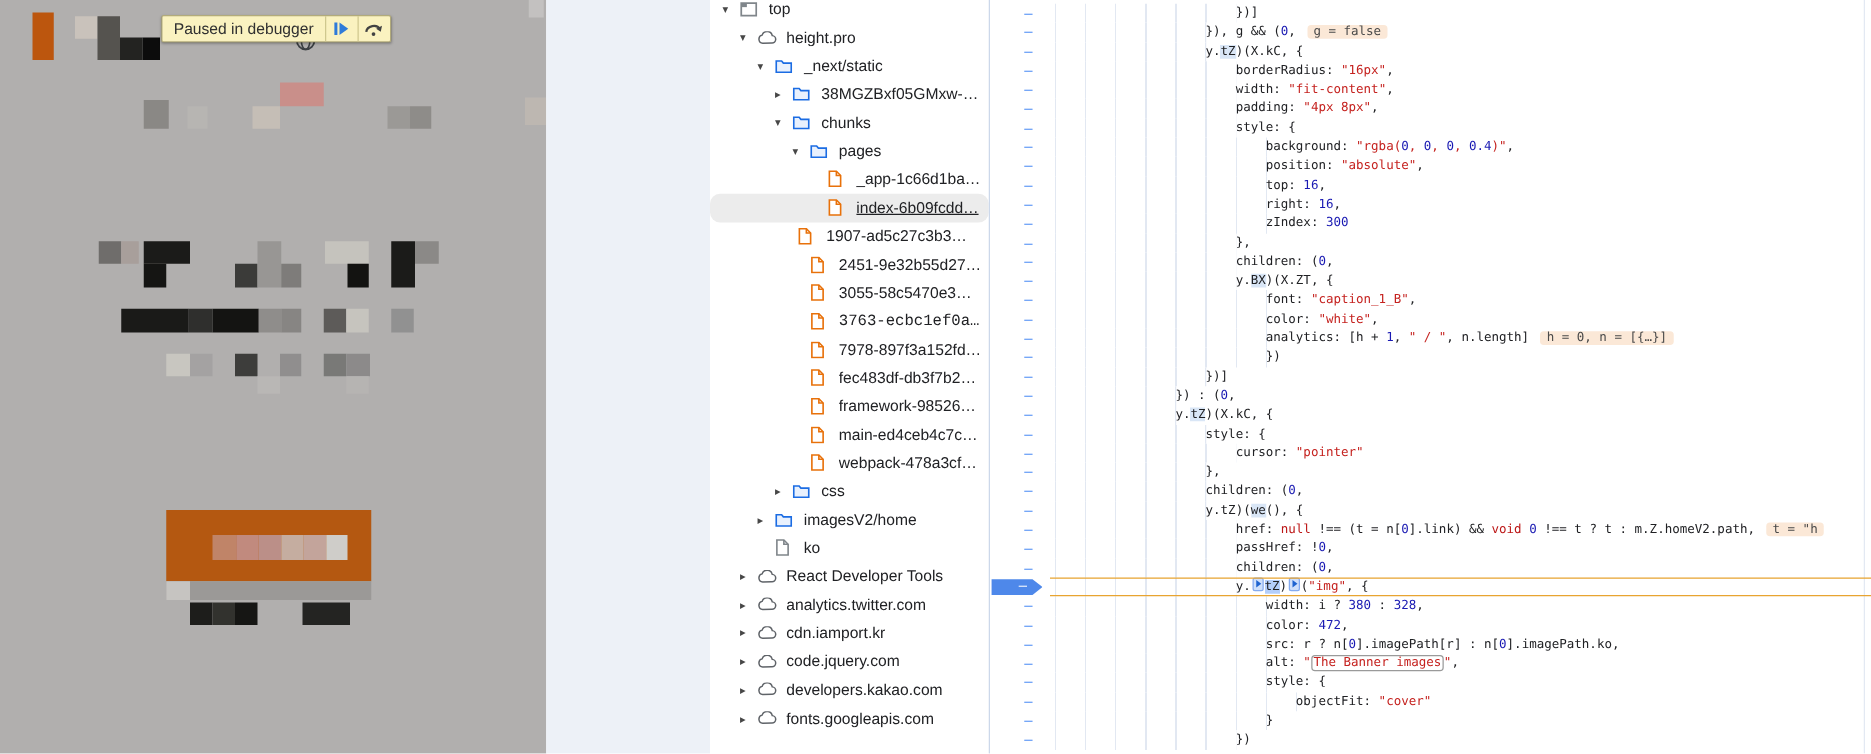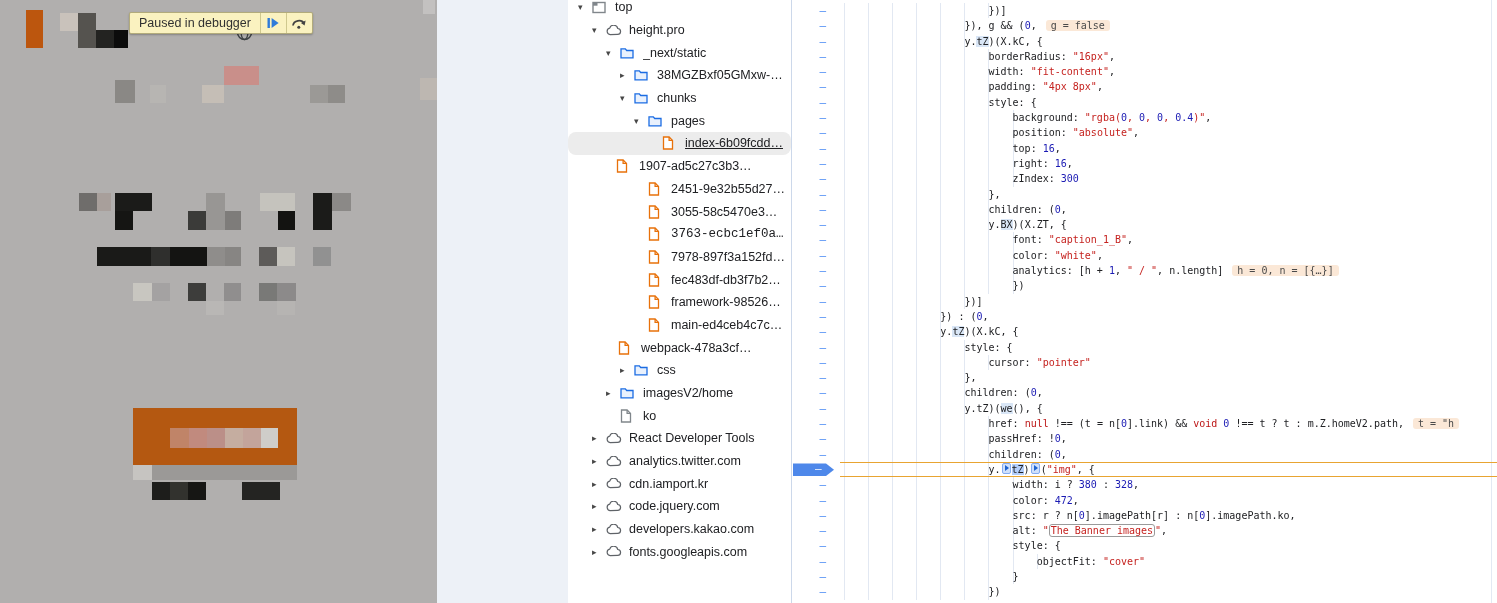--- a/index.html
+++ b/index.html
@@ -192,31 +192,41 @@
         </div>
         <div class="trow" style="padding-left: 66px;">
           <span class="tri">▾</span>
           <span class="ticon">
             <svg width="14" height="12" viewBox="0 0 14 12">
               <path d="M1 1.8 h4.3 l1.4 1.7 H13 V10.8 H1 Z" fill="#e9f1fd" stroke="#1b6ce3" stroke-width="1.3"></path>
             </svg>
           </span>
           <span class="tlabel">pages</span>
         </div>
+        <div class="trow" style="padding-left: 80px;">
+          <span class="tri"></span>
+          <span class="ticon">
+            <svg width="12" height="14" viewBox="0 0 11 14">
+              <path d="M1 1 h5.6 L10 4.4 V13 H1 Z" fill="#fff" stroke="#e8710a" stroke-width="1.3"></path>
+              <path d="M6.6 1 V4.4 H10" fill="none" stroke="#e8710a" stroke-width="1.3"></path>
+            </svg>
+          </span>
+          <span class="tlabel">_app-1c66d1ba…</span>
+        </div>
         <div class="trow sel" style="padding-left: 80px; text-decoration: underline;">
           <span class="tri"></span>
           <span class="ticon">
             <svg width="12" height="14" viewBox="0 0 11 14">
               <path d="M1 1 h5.6 L10 4.4 V13 H1 Z" fill="#fff" stroke="#e8710a" stroke-width="1.3"></path>
               <path d="M6.6 1 V4.4 H10" fill="none" stroke="#e8710a" stroke-width="1.3"></path>
             </svg>
           </span>
           <span class="tlabel">index-6b09fcdd…</span>
         </div>
-        <div class="trow" style="padding-left: 34px;">
+        <div class="trow" style="padding-left: 56px;">
           <span class="tri"></span>
           <span class="ticon">
             <svg width="12" height="14" viewBox="0 0 11 14">
               <path d="M1 1 h5.6 L10 4.4 V13 H1 Z" fill="#fff" stroke="#e8710a" stroke-width="1.3"></path>
               <path d="M6.6 1 V4.4 H10" fill="none" stroke="#e8710a" stroke-width="1.3"></path>
             </svg>
           </span>
           <span class="tlabel">1907-ad5c27c3b3…</span>
         </div>
         <div class="trow" style="padding-left: 66px;">
@@ -282,21 +292,21 @@
         <div class="trow" style="padding-left: 66px;">
           <span class="tri"></span>
           <span class="ticon">
             <svg width="12" height="14" viewBox="0 0 11 14">
               <path d="M1 1 h5.6 L10 4.4 V13 H1 Z" fill="#fff" stroke="#e8710a" stroke-width="1.3"></path>
               <path d="M6.6 1 V4.4 H10" fill="none" stroke="#e8710a" stroke-width="1.3"></path>
             </svg>
           </span>
           <span class="tlabel">main-ed4ceb4c7c…</span>
         </div>
-        <div class="trow" style="padding-left: 36px;">
+        <div class="trow" style="padding-left: 66px;">
           <span class="tri"></span>
           <span class="ticon">
             <svg width="12" height="14" viewBox="0 0 11 14">
               <path d="M1 1 h5.6 L10 4.4 V13 H1 Z" fill="#fff" stroke="#e8710a" stroke-width="1.3"></path>
               <path d="M6.6 1 V4.4 H10" fill="none" stroke="#e8710a" stroke-width="1.3"></path>
             </svg>
           </span>
           <span class="tlabel">webpack-478a3cf…</span>
         </div>
         <div class="trow" style="padding-left: 52px;">

